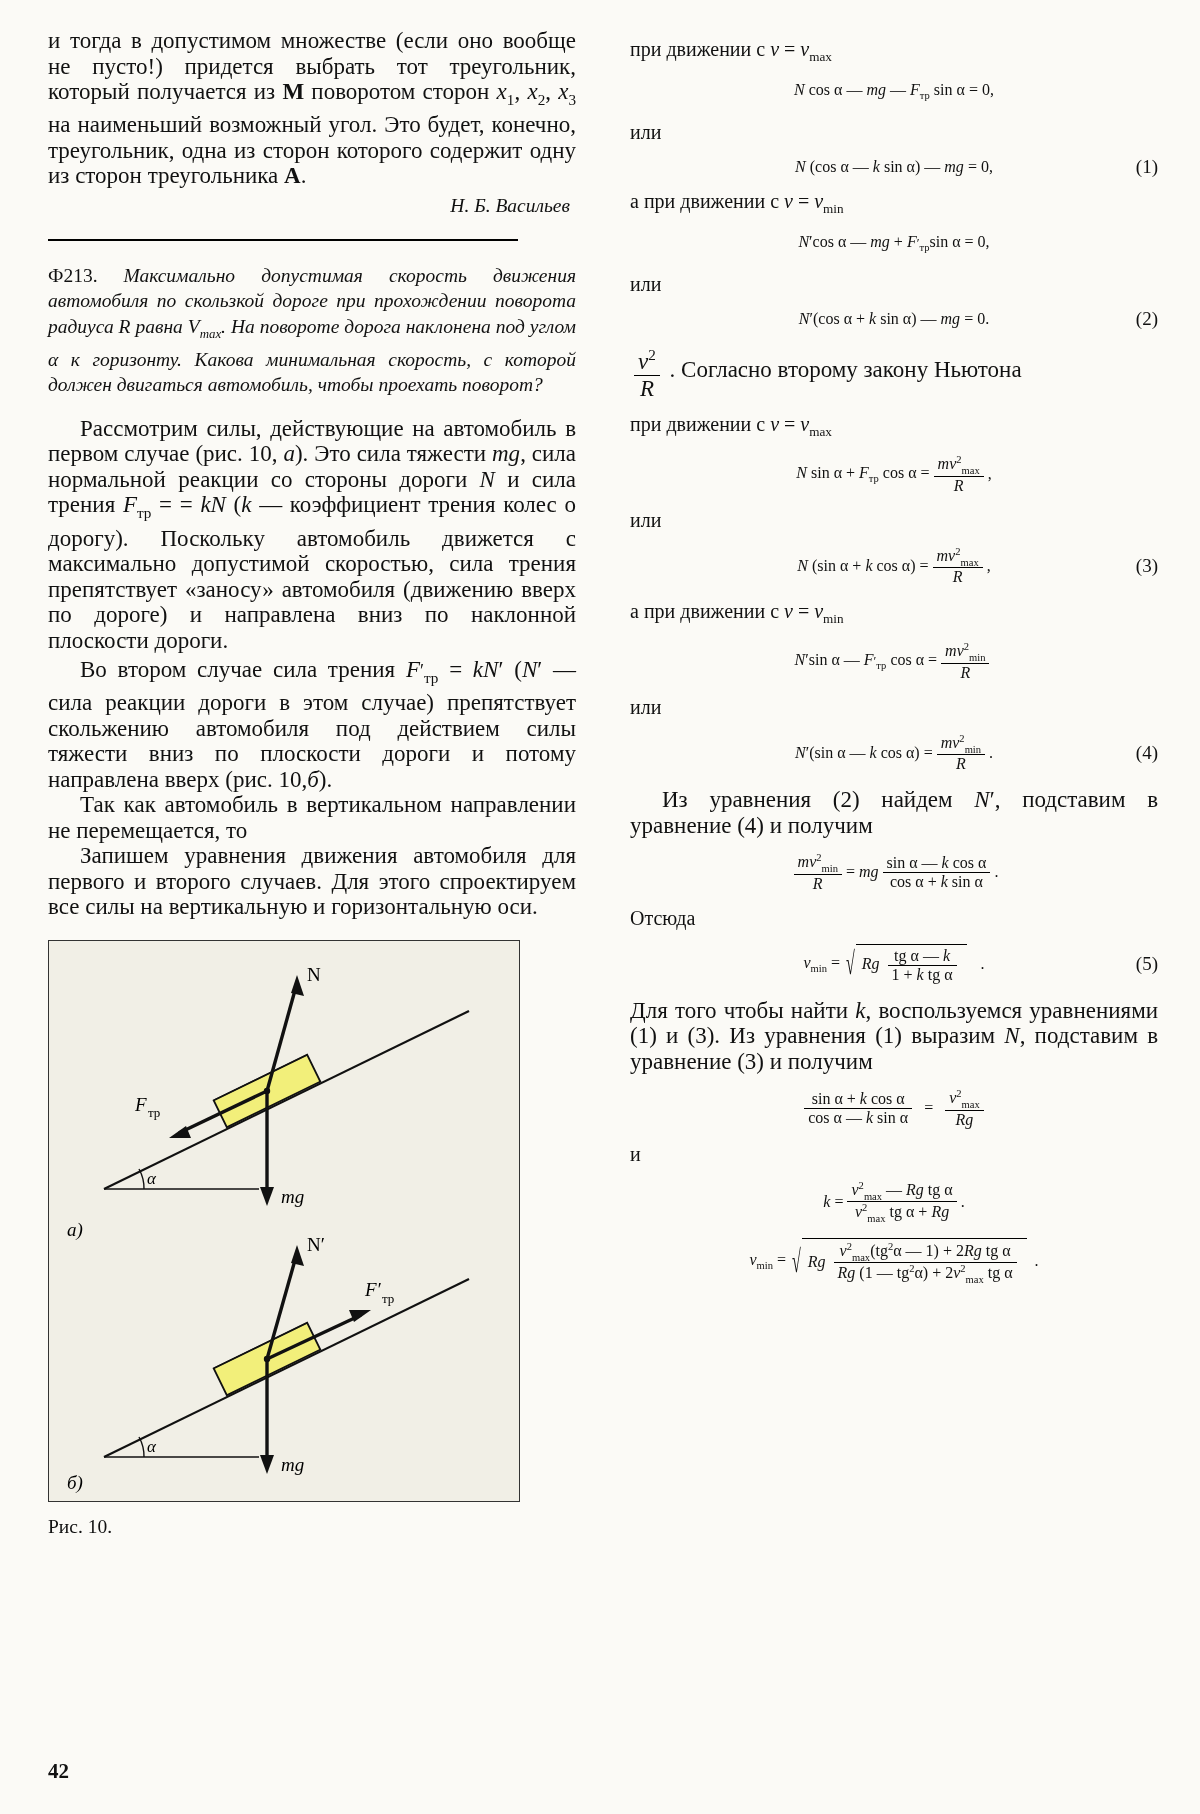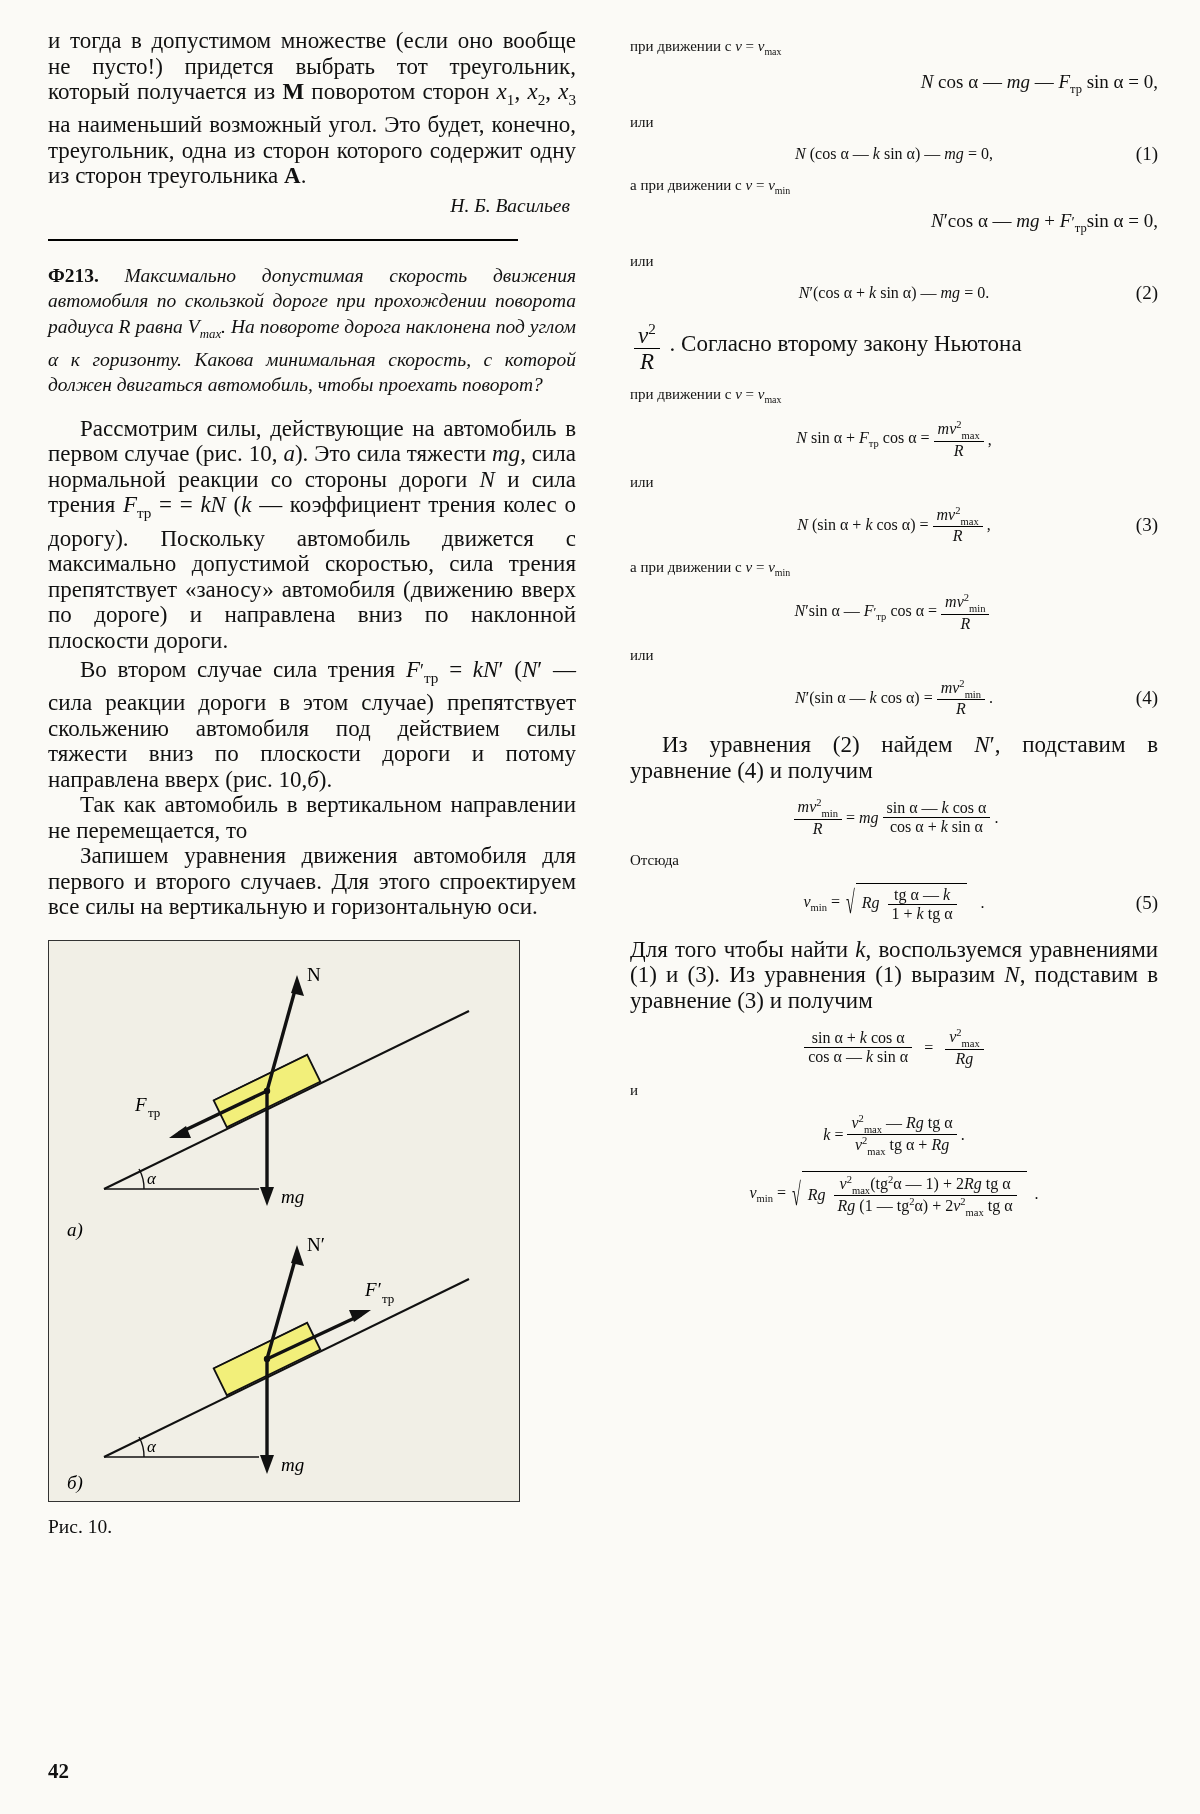--- a/index.html
+++ b/index.html
@@ -46,42 +46,42 @@
     height:2px;
     background:#000;
     margin:22px 0 22px 0;
   }
   .problem{
     font-style:italic;
     font-size:19.5px;
     line-height:25.5px;
     text-align:justify;
   }
-  .problem b{font-style:normal;font-weight:bold;}
+  .problem b{font-style:normal;font-weight:normal;}
   .eq{
-    text-align:right;
-    font-size:19px;
+    text-align:center;
+    font-size:16px;
     line-height:26px;
     margin:12px 0;
     font-family:"Liberation Serif", serif;
   }
   .eqrow{
     display:flex;
     align-items:center;
     justify-content:center;
     position:relative;
     margin:14px 0;
   }
   .eqnum{
     position:absolute;
     right:0;
     font-size:19px;
   }
   .lbl{
-    font-size:15px;
+    font-size:20px;
     margin:10px 0 4px 0;
   }
   .frac{
     display:inline-block;
     vertical-align:middle;
     text-align:center;
     margin:0 4px;
   }
   .frac .num{display:block;padding:0 4px;border-bottom:1.4px solid #000;text-align:center;}
   .frac .den{display:block;padding:0 4px;}

